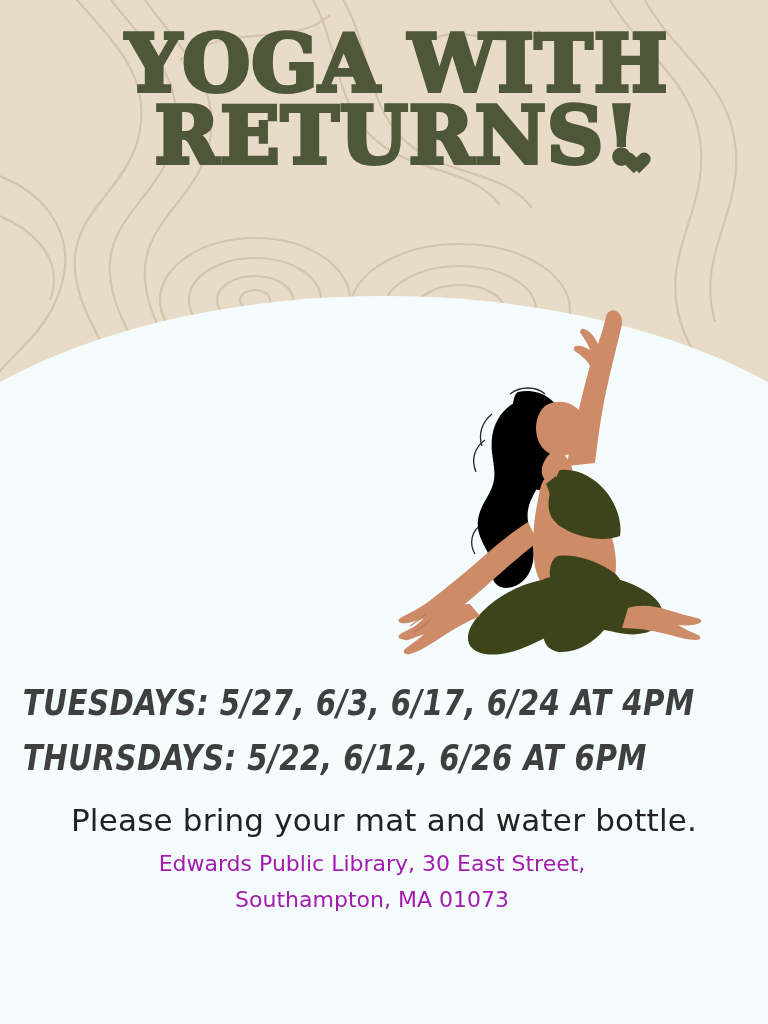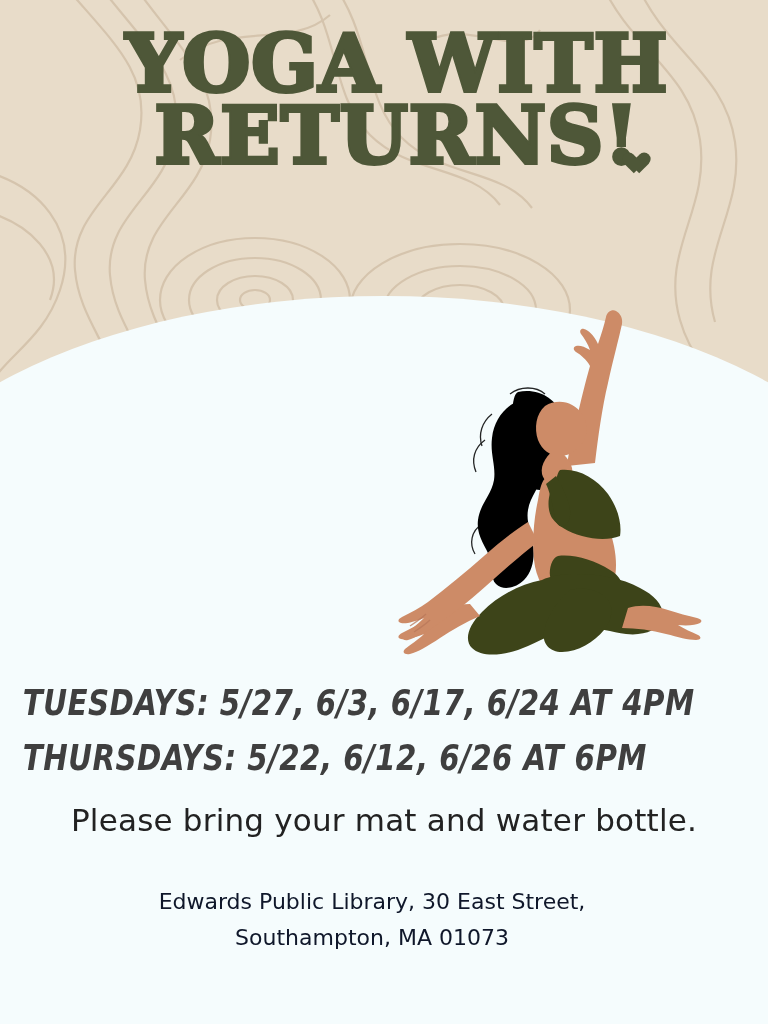--- a/index.html
+++ b/index.html
@@ -158,29 +158,29 @@
     font-weight: 400;
     font-size: 31px;
     letter-spacing: 0.2px;
     color: #222222;
   }
 
   
   .footer {
     position: absolute;
     left: 0;
-    top: 884px;
+    top: 846px;
     width: 744px;
     text-align: center;
     z-index: 6;
     font-family: "DejaVu Sans", sans-serif;
     font-weight: 400;
     font-size: 22px;
     line-height: 1.62;
-    color: #0f172a;
+    color: #a21caf;
   }
   .footer div { white-space: nowrap; }
 </style>
 </head>
 <body>
 
 <div id="poster">
 
   <div class="bg-beige"></div>
 

